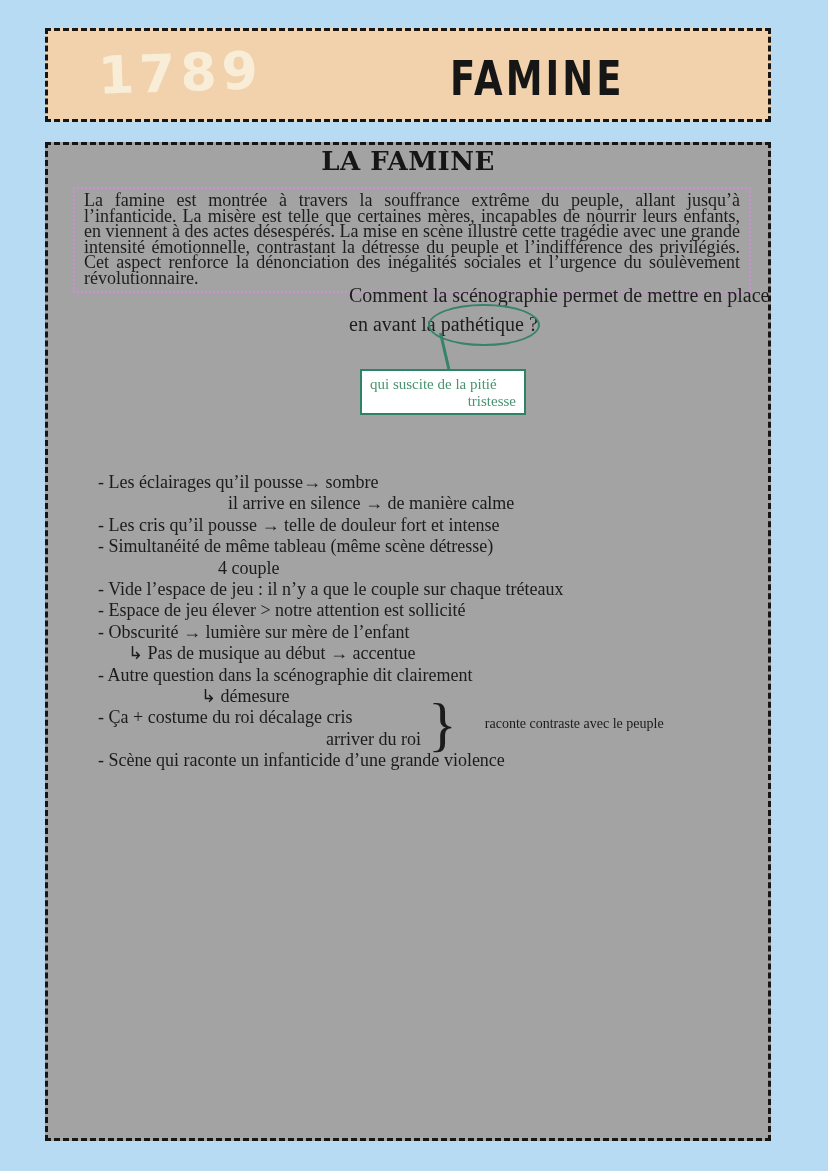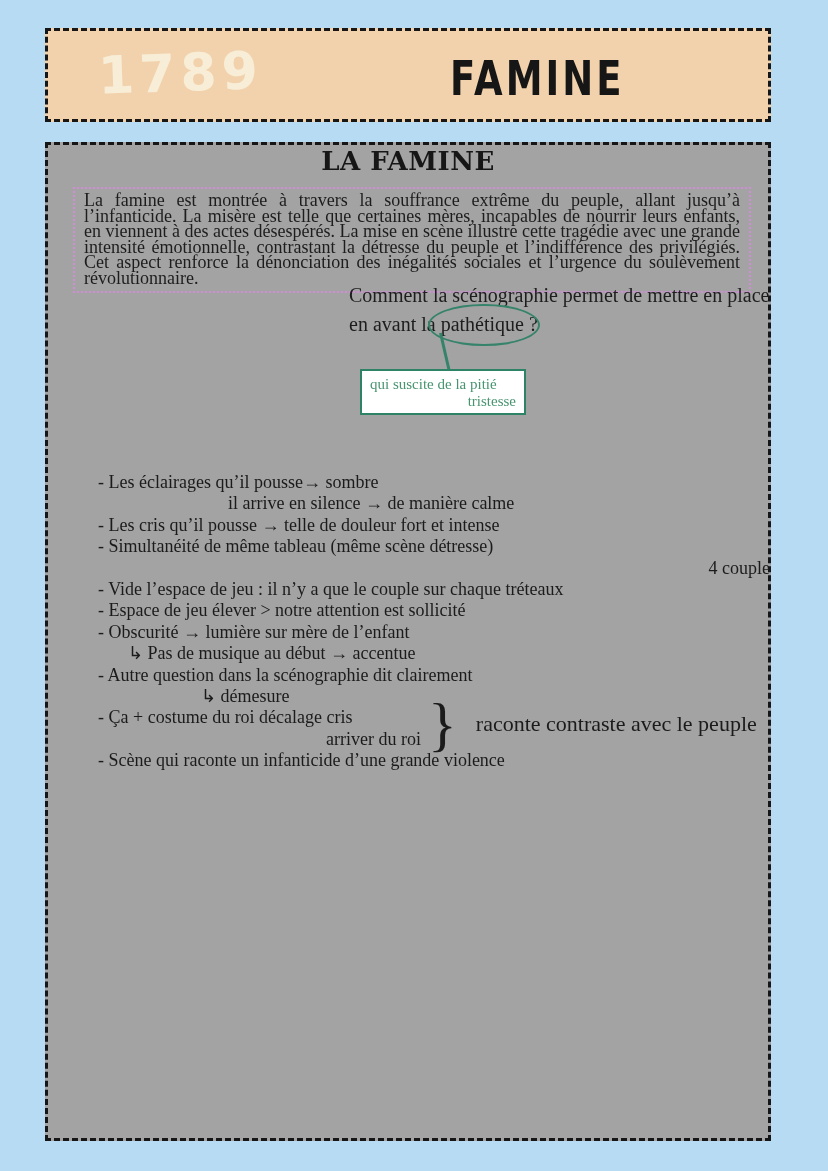--- a/index.html
+++ b/index.html
@@ -91,21 +91,21 @@
   .b { font-weight: normal; }
   .brace-group {
     position: absolute; left: 330px; top: 225px;
     display: flex; align-items: center;
   }
   .brace {
     font-family: "Liberation Serif", serif;
     font-size: 60px; line-height: 54px; font-weight: 400;
     color: #1b1b1b;
   }
-  .brace-label { margin-left: 19px; font-size: 22px; white-space: nowrap; }
+  .brace-label { margin-left: 28px; font-size: 14px; white-space: nowrap; }
 </style>
 </head>
 <body>
 
 <div class="banner">
   <div class="year">1789</div>
   <div class="banner-title">FAMINE</div>
 </div>
 
 <div class="sheet">
@@ -125,21 +125,21 @@
     <div>qui suscite de la pitié</div>
     <div class="right">tristesse</div>
   </div>
 
   <div class="notes">
     <div class="notes-list">
         <div class="nline"><span>- Les éclairages qu’il pousse</span><span class="b">→ sombre</span></div>
         <div class="nline" style="margin-left: 130px;"><span>il arrive en silence </span><span class="b">→</span><span> de manière </span><span class="b">calme</span></div>
         <div class="nline"><span>- Les </span><span class="b">cris</span><span> qu’il pousse </span><span class="b">→</span><span> telle de </span><span class="b">douleur</span><span> fort et intense</span></div>
         <div class="nline"><span>- Simultanéité de même tableau (même scène </span><span class="b">détresse</span><span>)</span></div>
-        <div class="nline" style="margin-left: 120px; text-align: right;"><span>4 couple</span></div>
+        <div class="nline" style="margin-left: 120px;"><span>4 couple</span></div>
         <div class="nline"><span>- Vide l’espace de jeu : il n’y a que le couple sur chaque tréteaux</span></div>
         <div class="nline"><span>- </span><span class="b">Espace de jeu élever</span><span> &gt; notre </span><span class="b">attention est sollicité</span></div>
         <div class="nline"><span>- </span><span class="b">Obscurité →</span><span> lumière sur mère de l’enfant</span></div>
         <div class="nline" style="margin-left: 30px;"><span>↳ Pas de musique au début → accentue</span></div>
         <div class="nline"><span>- Autre question dans la scénographie dit clairement</span></div>
         <div class="nline" style="margin-left: 103px;"><span>↳ démesure</span></div>
         <div class="nline"><span>- Ça + costume du roi décalage cris</span></div>
         <div class="nline" style="margin-left: 228px;"><span>arriver du roi</span></div>
         <div class="nline"><span>- Scène qui raconte un </span><span class="b">infanticide</span><span> d’une grande </span><span class="b">violence</span></div>
       </div>

